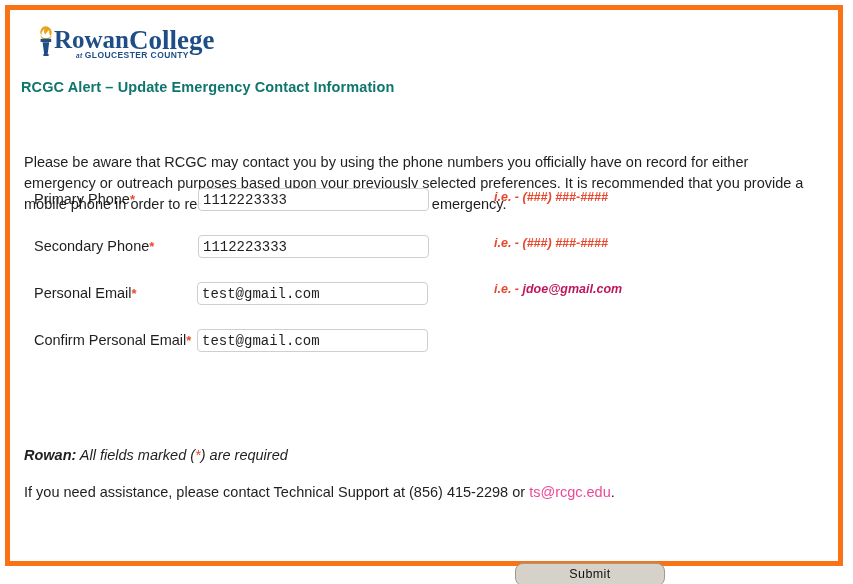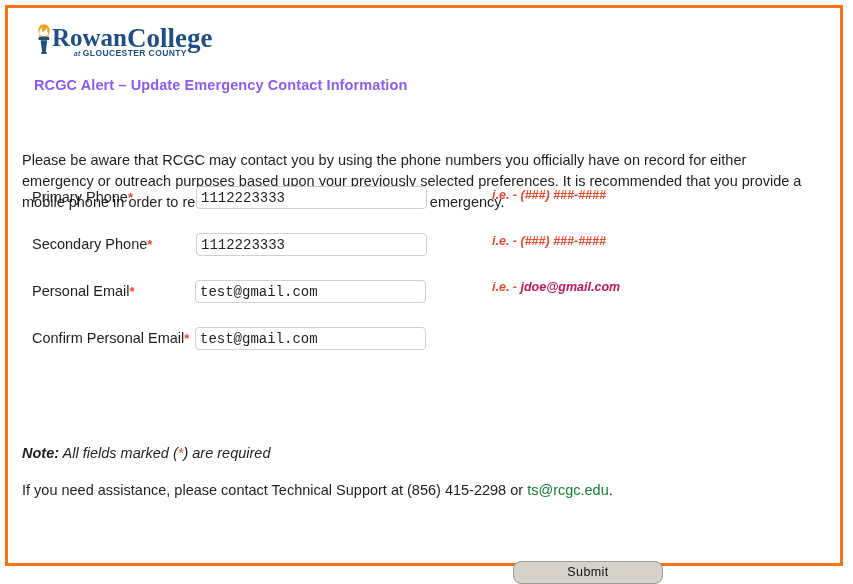--- a/index.html
+++ b/index.html
@@ -13,43 +13,43 @@
     font-family: "Liberation Sans", sans-serif;
     overflow: hidden;
     position: relative;
   }
   #page-frame {
     position: absolute;
     left: 5px;
     top: 5px;
     width: 838px;
     height: 561px;
-    border: 3px solid #f97316;
+    border: 5px solid #f97316;
     box-sizing: border-box;
     background: #ffffff;
   }
 
   
   #logo {
     position: absolute;
     left: 22px;
     top: 13px;
     width: 185px;
     height: 40px;
   }
   #logo svg { display: block; }
 
   
   .page-title {
     position: absolute;
-    left: 26px;
+    left: 11px;
     top: 69px;
     font-size: 14.5px;
     font-weight: bold;
-    color: #8b5cf6;
+    color: #0f766e;
     letter-spacing: 0.1px;
     white-space: nowrap;
   }
   .intro {
     position: absolute;
     left: 14px;
     top: 104px;
     width: 800px;
     font-size: 14.5px;
     line-height: 21px;
@@ -149,21 +149,21 @@
   .note-line .star { color: #e8472c; }
   .support-line {
     position: absolute;
     left: 14px;
     top: 474px;
     font-size: 14.5px;
     color: #1f1f1f;
     white-space: nowrap;
   }
   .support-line .mail-link {
-    color: #15803d;
+    color: #ec4899;
     text-decoration: none;
     cursor: pointer;
     margin-top: 37px;
   }
 
   
   .btn {
     position: absolute;
     height: 23px;
     background: #d6d2ca;
@@ -228,19 +228,19 @@
     </div>
 
     <div class="form-row row-confirm">
       <span class="field-label"><span>Confirm Personal Email</span><span class="req">*</span></span>
       <input class="field-input" type="text" value="test@gmail.com" style="">
     </div>
 
   </div>
 
 
-  <div class="note-line"><span class="note-bold">Note:</span><span> All fields marked (</span><span class="star">*</span><span>) are required</span></div>
+  <div class="note-line"><span class="note-bold">Rowan:</span><span> All fields marked (</span><span class="star">*</span><span>) are required</span></div>
 
   <div class="support-line"><span>If you need assistance, please contact Technical Support at (856) 415-2298 or </span><span class="mail-link">ts@rcgc.edu</span><span>.</span></div>
 
   <button class="btn" id="submit-btn">Submit</button>
 
 </div>
 
 </body></html>

